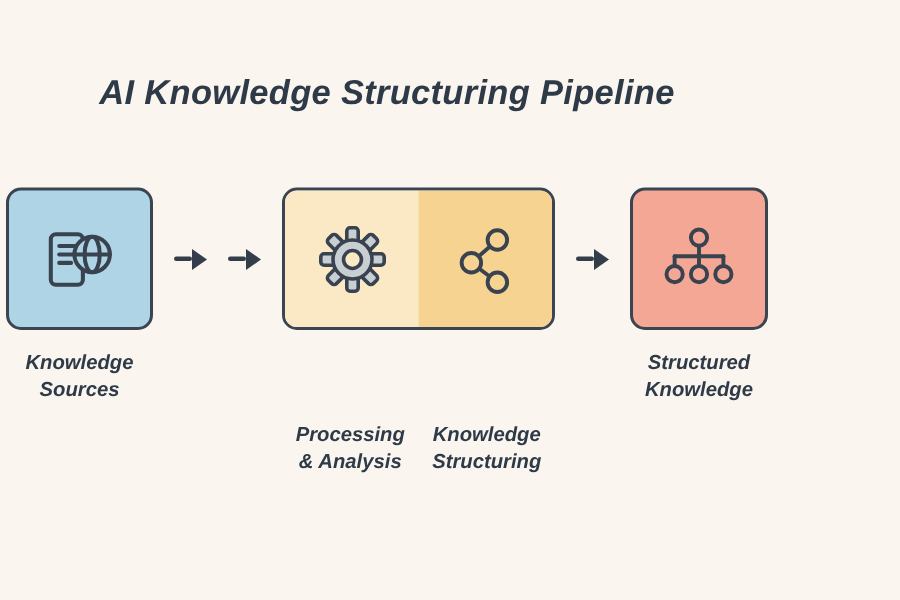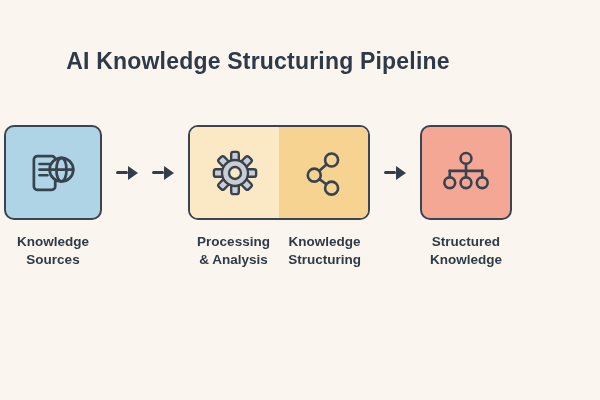--- a/index.html
+++ b/index.html
@@ -3,20 +3,21 @@
 <meta charset="utf-8">
 <style>
   html, body { margin: 0; padding: 0; }
   .canvas {
     position: relative;
     width: 516px;
     height: 400px;
     background: #faf6ef;
     font-family: "Liberation Sans", sans-serif;
     overflow: hidden;
+    font-style: italic;
   }
   .title {
     margin-top: 48px;
     text-align: center;
     font-size: 23px;
     font-weight: bold;
     color: #2e3a47;
     letter-spacing: 0.2px;
   }
   .pipeline {
@@ -57,21 +58,21 @@
   .label {
     margin-top: 13px;
     width: 92px;
     text-align: center;
     font-size: 13.5px;
     font-weight: bold;
     line-height: 1.35;
     color: #2e3a47;
     white-space: pre-line;
   }
-  .label-row { display: flex; }
+  .label-row { display: flex; margin-top: 48px; }
   .label-row .label { width: 91px; }
   .arrow {
     display: flex;
     align-items: center;
     margin-top: 40px;
     height: 15px;
   }
   .arrow .shaft { width: 12px; height: 3.5px; background: #333e4a; border-radius: 2px; }
   .arrow .head {
     width: 0; height: 0;

